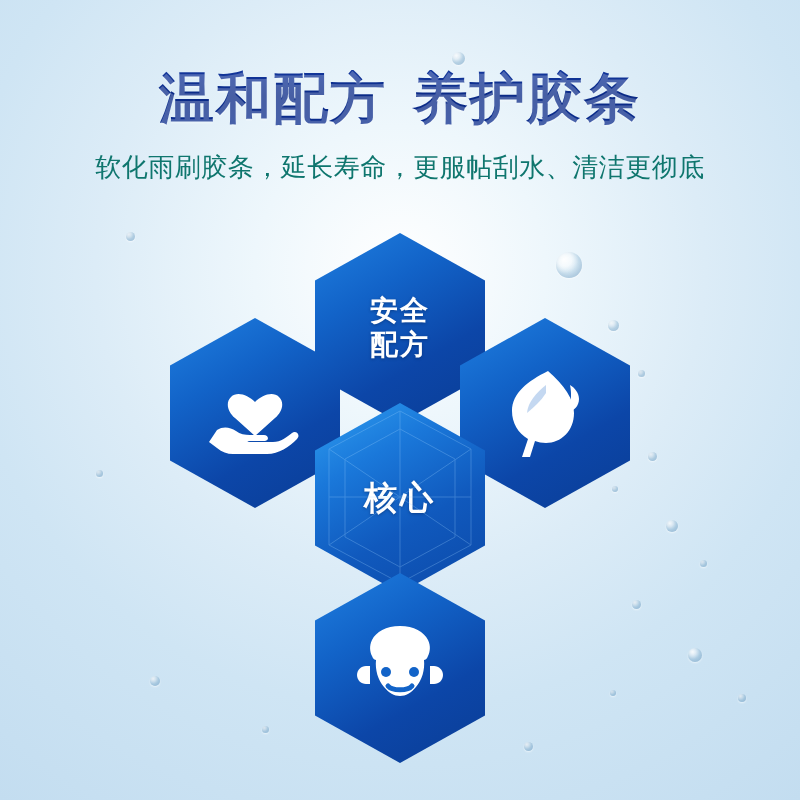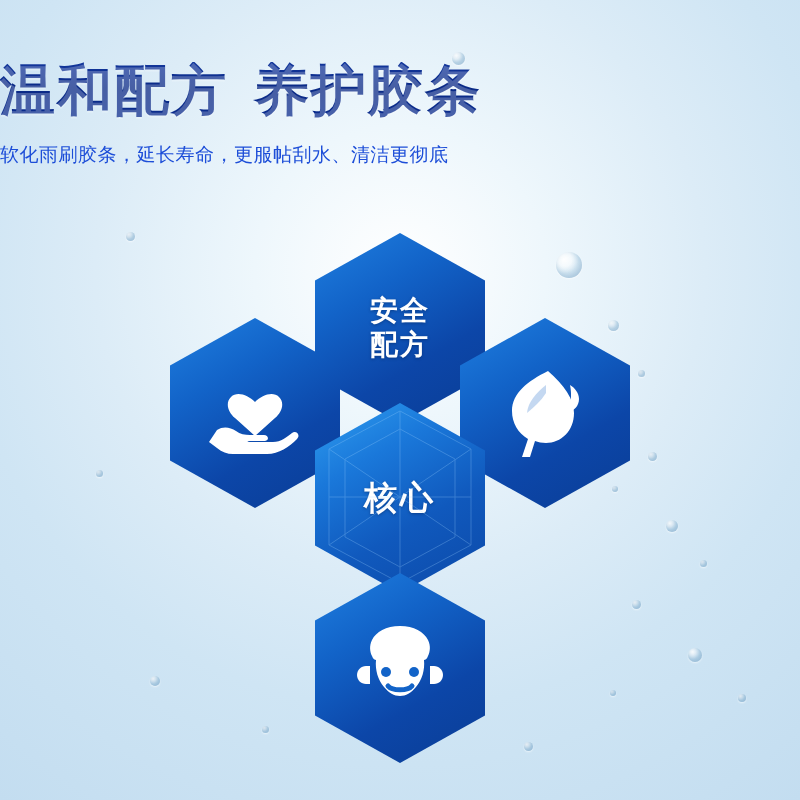--- a/index.html
+++ b/index.html
@@ -11,31 +11,31 @@
       radial-gradient(circle at 50% 34%, #ffffff 0%, #eef7fc 22%, #dcecf7 46%, #cfe5f4 66%, #c3ddf0 100%);
   }
 
   
   .bubbles{position:absolute;inset:0;pointer-events:none;}
   .bub{position:absolute;border-radius:50%;
        background:radial-gradient(circle at 32% 28%, rgba(255,255,255,.95) 0%, rgba(255,255,255,.45) 28%, rgba(170,205,228,.30) 55%, rgba(120,165,200,.20) 78%, rgba(255,255,255,.55) 100%);
        box-shadow:inset -2px -3px 6px rgba(90,140,180,.35), 0 1px 2px rgba(255,255,255,.6);}
 
   
-  .header{position:absolute;left:0;right:0;top:62px;}
+  .header{position:absolute;left:0;right:0;top:70px;text-align:center;}
   .title{
     font-size:55px;line-height:1.05;font-weight:bold;letter-spacing:2px;
     color:#0b2e8a;
     background:linear-gradient(180deg,#13379c 0%, #0a2a86 45%, #0a2c8e 100%);
     -webkit-background-clip:text;background-clip:text;-webkit-text-fill-color:transparent;
     text-shadow:0 2px 0 rgba(255,255,255,.25);
   }
   .title .gap{display:inline-block;width:26px;}
   .subtitle{
-    margin-top:22px;font-size:19px;color:#1d4ed8;letter-spacing:.5px;font-weight:400;
+    margin-top:22px;font-size:26px;color:#0f766e;letter-spacing:.5px;font-weight:400;
   }
 
   
   .comb{position:absolute;left:0;top:0;width:800px;height:560px;}
   .hex{
     position:absolute;width:170px;height:190px;
     clip-path:polygon(50% 0%, 100% 25%, 100% 75%, 50% 100%, 0% 75%, 0% 25%);
     display:flex;align-items:center;justify-content:center;
     text-align:center;color:#fff;
   }

